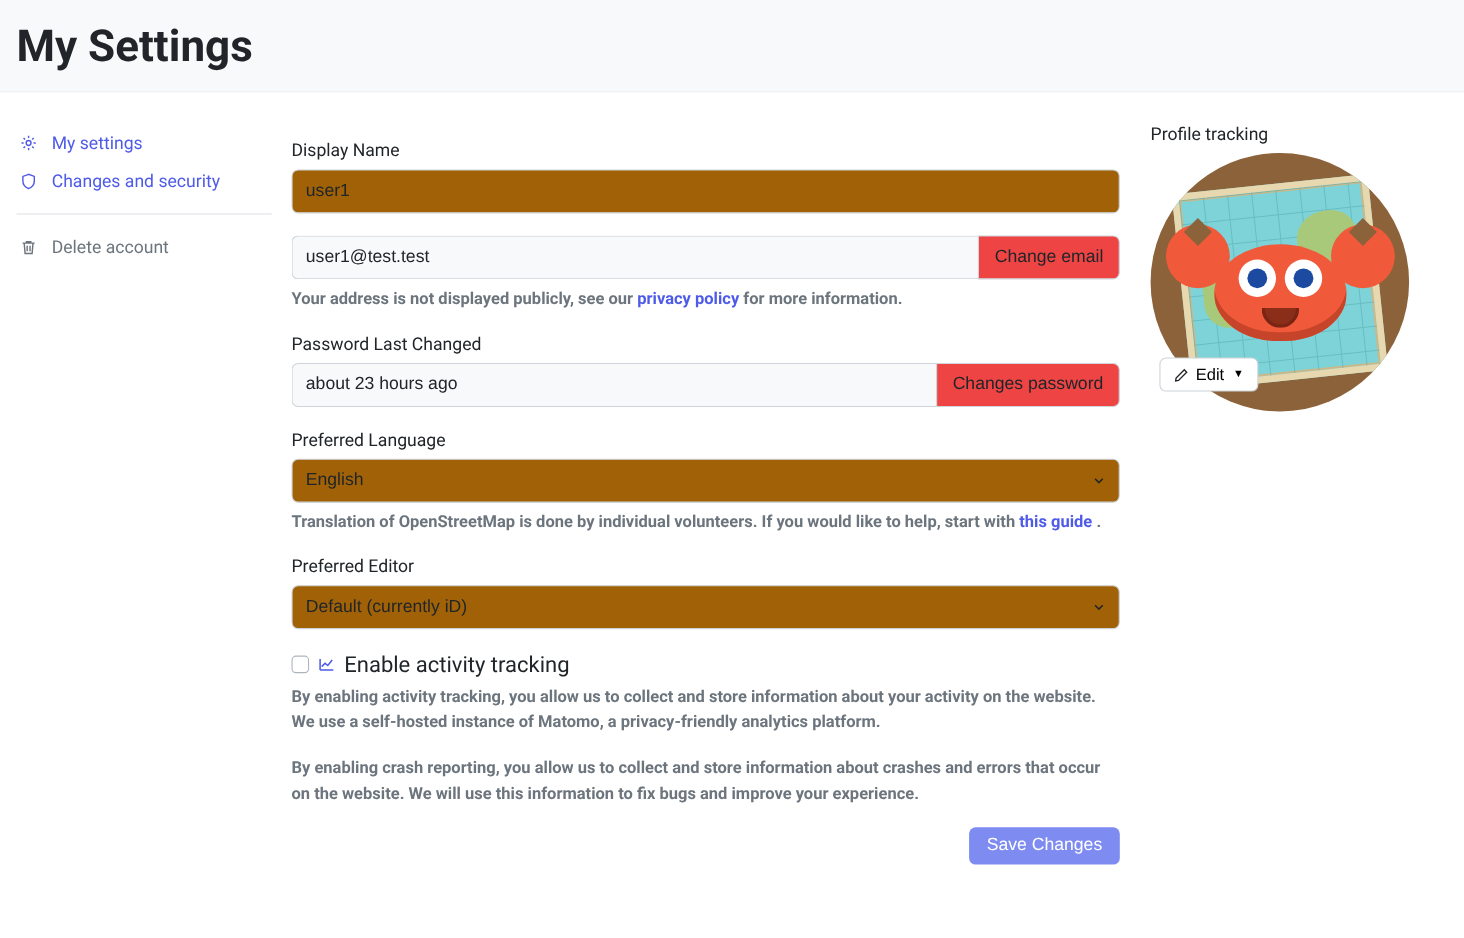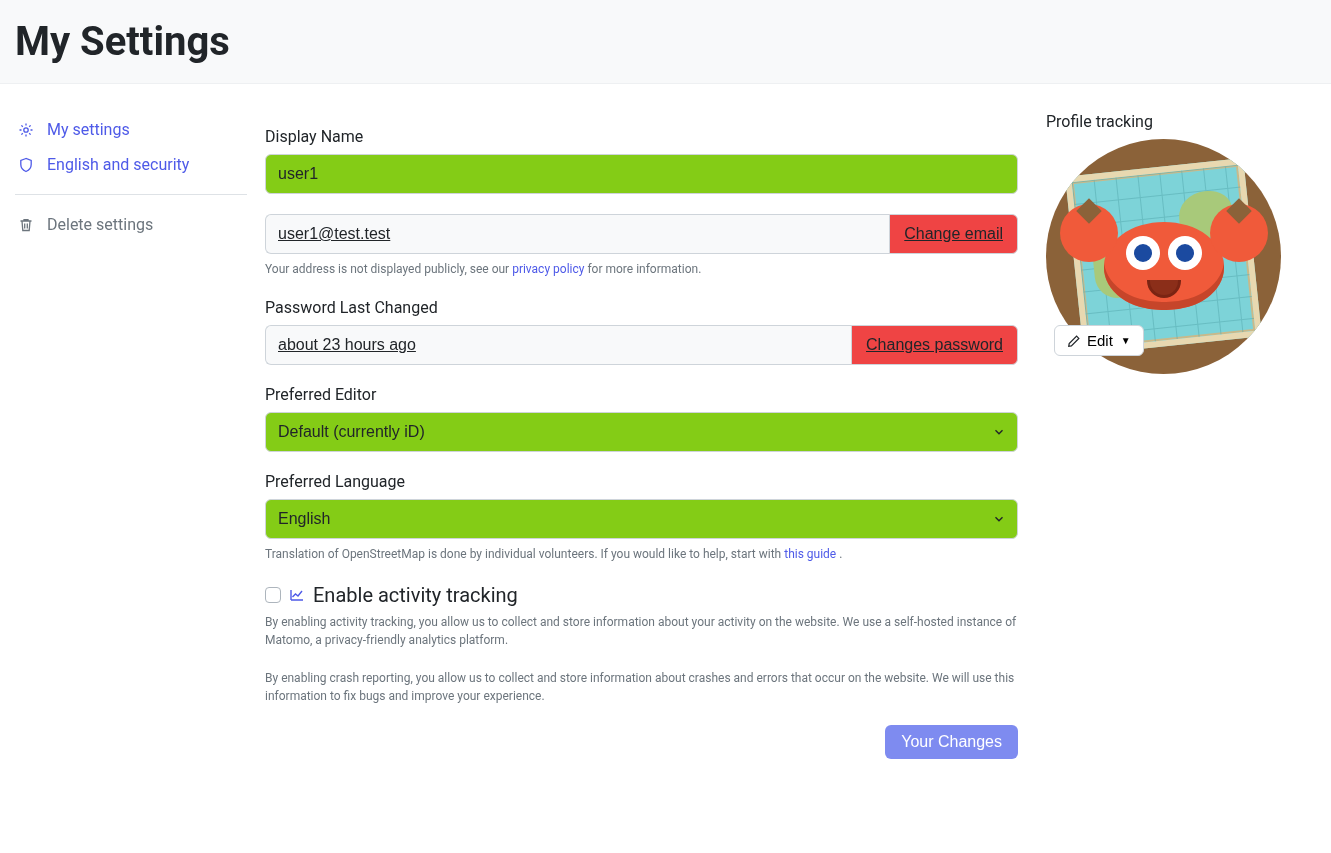--- a/index.html
+++ b/index.html
@@ -42,26 +42,26 @@
   
   .main { flex: 1; min-width: 0; padding-right: 10px; }
   .form-group { margin-bottom: 20px; margin-top: 15px; }
   .form-label { display:block; font-size: 16px; color:#212529; margin-bottom: 8px; }
   .form-control, .form-select {
     width: 100%;
     padding: 7px 12px;
     font-size: 16px;
     border: 1px solid #ced4da;
     border-radius: 6px;
-    background: #84cc16;
+    background: #a16207;
     color: #212529;
     line-height: 1.5;
   }
   .form-control[readonly] { background: #f8f9fa; }
-  .input-group { display:flex; width:100%;text-decoration:underline; }
+  .input-group { display:flex; width:100%; }
   .input-group .form-control { border-top-right-radius:0; border-bottom-right-radius:0; border-right:none; }
   .input-group-btn {
     padding: 7px 14px;
     font-size:16px;
     border:1px solid #ced4da;
     border-top-right-radius:6px;
     border-bottom-right-radius:6px;
     background:#ef4444;
     color:#212529;
     cursor:pointer;
@@ -71,21 +71,21 @@
     appearance:none;
     background-image: none;
     padding-right: 34px;
     position: relative;
   }
   .select-wrap { position: relative; }
   .select-wrap .chev {
     position:absolute; right:12px; top:50%; transform:translateY(-50%);
     pointer-events:none; color:#212529;
   }
-  .hint { color:#6c757d; font-size:12px; margin-top:6px; line-height:1.5; }
+  .hint { color:#6c757d; font-size:15px; margin-top:6px; line-height:1.5;font-weight:bold; }
   .hint a { color:#4e5ae8; text-decoration:none; }
   .check-row { display:flex; align-items:center; gap:8px; margin-bottom:4px; }
   .check-row input[type=checkbox]{
     width:16px; height:16px; border:1px solid #adb5bd; border-radius:4px;
     appearance:none; background:#fff; cursor:pointer; position:relative;
   }
   .check-row input[type=checkbox]:checked{
     background:#4e5ae8; border-color:#4e5ae8;
   }
   .check-row input[type=checkbox]:checked::after{
@@ -159,30 +159,30 @@
         </svg>
       </span>
       <span>My settings</span>
     </a>
     <a href="#">
       <span class="icon">
         <svg width="16" height="16" viewBox="0 0 16 16" fill="none" stroke="#4e5ae8" stroke-width="1.3">
           <path d="M8 1.5 2.8 3.4v4.1c0 3.4 2.2 5.7 5.2 7 3-1.3 5.2-3.6 5.2-7V3.4L8 1.5Z"></path>
         </svg>
       </span>
-      <span>English and security</span>
+      <span>Changes and security</span>
     </a>
     <hr>
     <a href="#" class="muted">
       <span class="icon">
         <svg width="16" height="16" viewBox="0 0 16 16" fill="none" stroke="#6c757d" stroke-width="1.3">
           <path d="M2.5 4h11M6 4V2.7h4V4M4 4l.8 9.5h6.4L12 4M6.7 6.5v5M9.3 6.5v5"></path>
         </svg>
       </span>
-      <span>Delete settings</span>
+      <span>Delete account</span>
     </a>
   </nav>
 
   <div class="main">
 
     <div class="form-group">
       <label class="form-label">Display Name</label>
       <input class="form-control" type="text" value="user1" style="">
     </div>
 
@@ -194,73 +194,73 @@
       <div class="hint">
         <span>Your address is not displayed publicly, see our </span><a href="#">privacy policy</a><span> for more information.</span>
       </div>
     </div>
 
     <div class="form-group">
       <label class="form-label">Password Last Changed</label>
       <div class="input-group">
         <input class="form-control" type="text" readonly="" value="about 23 hours ago" style="">
         <button class="input-group-btn">Changes password</button>
+      </div>
+    </div>
+
+    <div class="form-group">
+      <label class="form-label">Preferred Language</label>
+      <div class="select-wrap">
+        <select class="form-select">
+          <option>English</option>
+        </select>
+        <span class="chev">
+          <svg width="14" height="14" viewBox="0 0 16 16" fill="none" stroke="#212529" stroke-width="1.6">
+              <path d="m4 6 4 4 4-4"></path>
+            </svg>
+        </span>
+      </div>
+      <div class="hint">
+        <span>Translation of OpenStreetMap is done by individual volunteers. If you would like to help, start with </span><a href="#">this guide</a><span> .</span>
       </div>
     </div>
 
     <div class="form-group">
       <label class="form-label">Preferred Editor</label>
       <div class="select-wrap">
         <select class="form-select">
           <option>Default (currently iD)</option>
         </select>
         <span class="chev">
           <svg width="14" height="14" viewBox="0 0 16 16" fill="none" stroke="#212529" stroke-width="1.6">
               <path d="m4 6 4 4 4-4"></path>
             </svg>
         </span>
       </div>
     </div>
 
     <div class="form-group">
-      <label class="form-label">Preferred Language</label>
-      <div class="select-wrap">
-        <select class="form-select">
-          <option>English</option>
-        </select>
-        <span class="chev">
-          <svg width="14" height="14" viewBox="0 0 16 16" fill="none" stroke="#212529" stroke-width="1.6">
-              <path d="m4 6 4 4 4-4"></path>
-            </svg>
-        </span>
-      </div>
-      <div class="hint">
-        <span>Translation of OpenStreetMap is done by individual volunteers. If you would like to help, start with </span><a href="#">this guide</a><span> .</span>
-      </div>
-    </div>
-
-    <div class="form-group">
       <div class="check-row">
         <input type="checkbox" id="chk-activity" style="">
         <span class="chk-icon">
           <svg width="16" height="16" viewBox="0 0 16 16" fill="none" stroke="#4e5ae8" stroke-width="1.4">
               <path d="M2 13V3M2 13h12M3.5 10l3-3 2.5 2 4-5"></path>
             </svg>
         </span>
         <label for="chk-activity">Enable activity tracking</label>
       </div>
       <div class="hint">By enabling activity tracking, you allow us to collect and store information about your activity on the website. We use a self-hosted instance of Matomo, a privacy-friendly analytics platform.</div>
     </div>
 
     <div class="form-group">
       <div class="hint">By enabling crash reporting, you allow us to collect and store information about crashes and errors that occur on the website. We will use this information to fix bugs and improve your experience.</div>
     </div>
 
     <div class="submit-row">
-      <button class="btn-primary">Your Changes</button>
+      <button class="btn-primary">Save Changes</button>
     </div>
   </div>
 
   <div class="profile-col">
     <label class="form-label">Profile tracking</label>
     <div class="avatar-wrap">
       <div class="avatar-circle">
         <div class="avatar-map">
           <div class="avatar-grid"></div>
           <div class="avatar-land1"></div>

